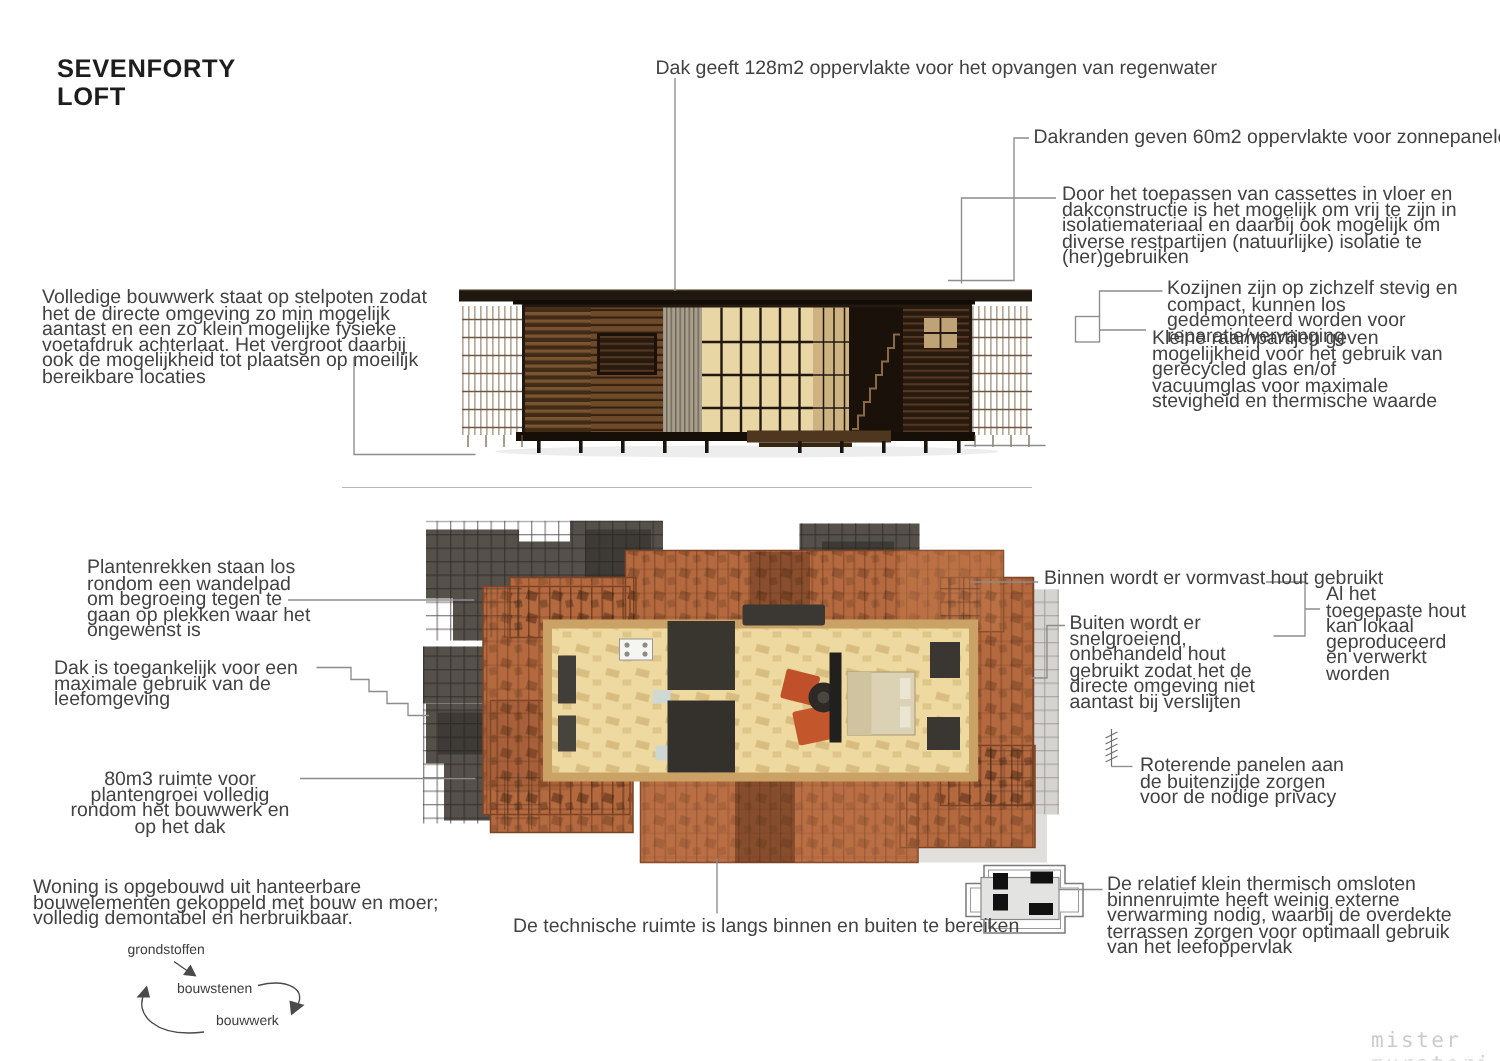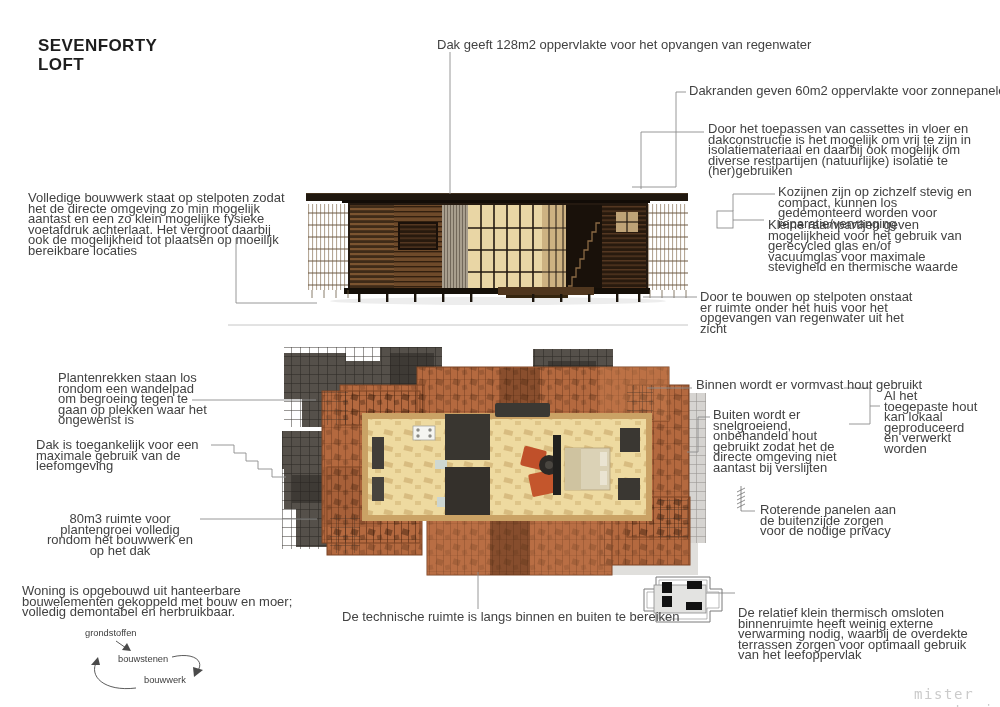--- a/index.html
+++ b/index.html
@@ -21,21 +21,21 @@
   #a7{left:700px;top:292px;width:220px;}
   #a8{left:58px;top:373px;width:152px;}
   #a9{left:696px;top:380px;}
   #a10{left:713px;top:410px;width:142px;}
   #a11{left:884px;top:391px;width:98px;}
   #a12{left:36px;top:440px;width:182px;}
   #a13{left:43px;top:514px;width:154px;text-align:center;}
   #a14{left:760px;top:505px;width:148px;}
   #a15{left:22px;top:586px;width:284px;}
   #a16{left:342px;top:612px;}
-  #a17{left:738px;top:584px;width:252px;margin-top:24px;}
+  #a17{left:738px;top:584px;width:252px;}
   #a18{left:450px;top:643px;width:286px;}
   
   .cyc{position:absolute;font-size:9.3px;color:#3d3d3d;z-index:6;}
   #c1{left:85px;top:628px;}
   #c2{left:118px;top:654px;}
   #c3{left:144px;top:675px;}
   
   #wm{position:absolute;left:914px;top:686px;font-family:"DejaVu Sans Mono",monospace;
       font-size:14px;color:#cbcbcb;letter-spacing:1.6px;z-index:6;}
   
@@ -304,21 +304,20 @@
       </g>
     </g>
   </svg>
 
   <div class="ann nowrap" id="a1">Dak geeft 128m2 oppervlakte voor het opvangen van regenwater</div>
   <div class="ann nowrap" id="a2">Dakranden geven 60m2 oppervlakte voor zonnepanelen</div>
   <div class="ann" id="a3">Door het toepassen van cassettes in vloer en dakconstructie is het mogelijk om vrij te zijn in isolatiemateriaal en daarbij ook mogelijk om diverse restpartijen (natuurlijke) isolatie te (her)gebruiken</div>
   <div class="ann" id="a4">Kozijnen zijn op zichzelf stevig en compact, kunnen los gedemonteerd worden voor reparatie/vervanging</div>
   <div class="ann" id="a5">Kleine raampartijen geven mogelijkheid voor het gebruik van gerecycled glas en/of vacuumglas voor maximale stevigheid en thermische waarde</div>
   <div class="ann" id="a6">Volledige bouwwerk staat op stelpoten zodat het de directe omgeving zo min mogelijk aantast en een zo klein mogelijke fysieke voetafdruk achterlaat. Het vergroot daarbij ook de mogelijkheid tot plaatsen op moeilijk bereikbare locaties</div>
-  <div class="ann" id="a7">Door te bouwen op stelpoten onstaat er ruimte onder het huis voor het opgevangen van regenwater uit het zicht</div>
   <div class="ann" id="a8">Plantenrekken staan los rondom een wandelpad om begroeing tegen te gaan op plekken waar het ongewenst is</div>
   <div class="ann nowrap" id="a9">Binnen wordt er vormvast hout gebruikt</div>
   <div class="ann" id="a10">Buiten wordt er snelgroeiend, onbehandeld hout gebruikt zodat het de directe omgeving niet aantast bij verslijten</div>
   <div class="ann" id="a11">Al het toegepaste hout kan lokaal geproduceerd en verwerkt worden</div>
   <div class="ann" id="a12">Dak is toegankelijk voor een maximale gebruik van de leefomgeving</div>
   <div class="ann" id="a13">80m3 ruimte voor plantengroei volledig rondom het bouwwerk en op het dak</div>
   <div class="ann" id="a14">Roterende panelen aan de buitenzijde zorgen voor de nodige privacy</div>
   <div class="ann" id="a15">Woning is opgebouwd uit hanteerbare bouwelementen gekoppeld met bouw en moer; volledig demontabel en herbruikbaar.</div>
   <div class="ann nowrap" id="a16">De technische ruimte is langs binnen en buiten te bereiken</div>
   <div class="ann" id="a17">De relatief klein thermisch omsloten binnenruimte heeft weinig externe verwarming nodig, waarbij de overdekte terrassen zorgen voor optimaall gebruik van het leefoppervlak</div>

